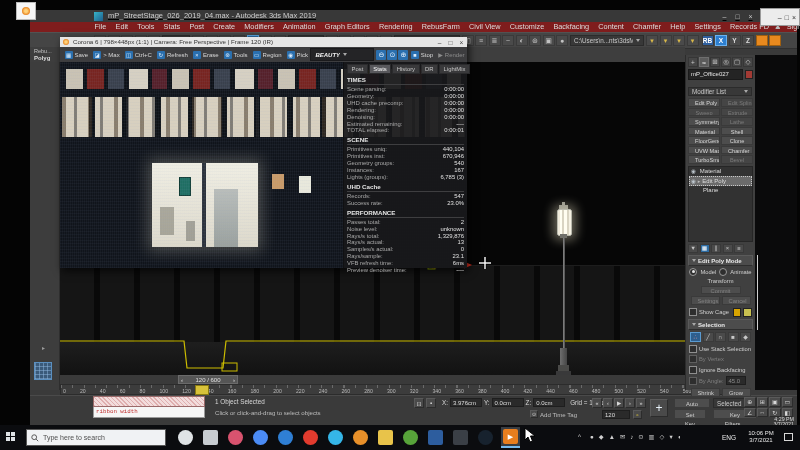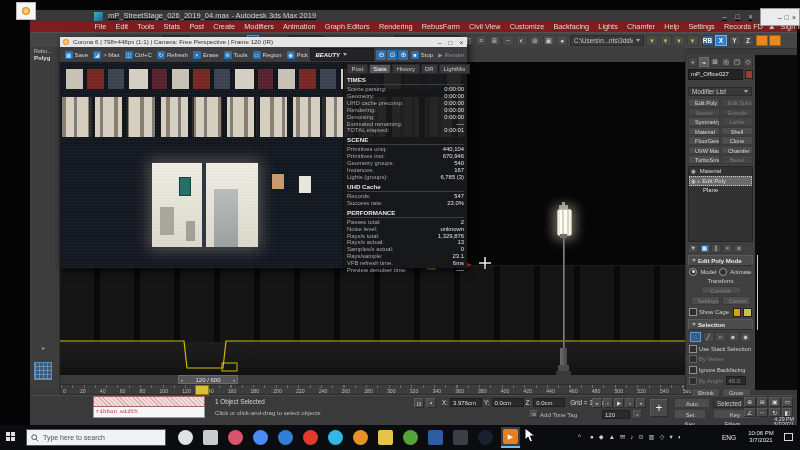--- a/index.html
+++ b/index.html
@@ -149,21 +149,21 @@
           <div class="mi">Post</div>
           <div class="mi">Create</div>
           <div class="mi">Modifiers</div>
           <div class="mi">Animation</div>
           <div class="mi">Graph Editors</div>
           <div class="mi">Rendering</div>
           <div class="mi">RebusFarm</div>
           <div class="mi">Civil View</div>
           <div class="mi">Customize</div>
           <div class="mi">Backfacing</div>
-          <div class="mi">Lights</div>
+          <div class="mi">Content</div>
           <div class="mi">Chamfer</div>
           <div class="mi">Help</div>
           <div class="mi">Settings</div>
           <div class="mi">Records FD</div>
         </div>
       <span style="flex:1"></span>
       <span class="mi" style="padding:0 1px;color:#bbb;">♟</span>
       <span class="mi">Sign In</span>
 
     </div>

